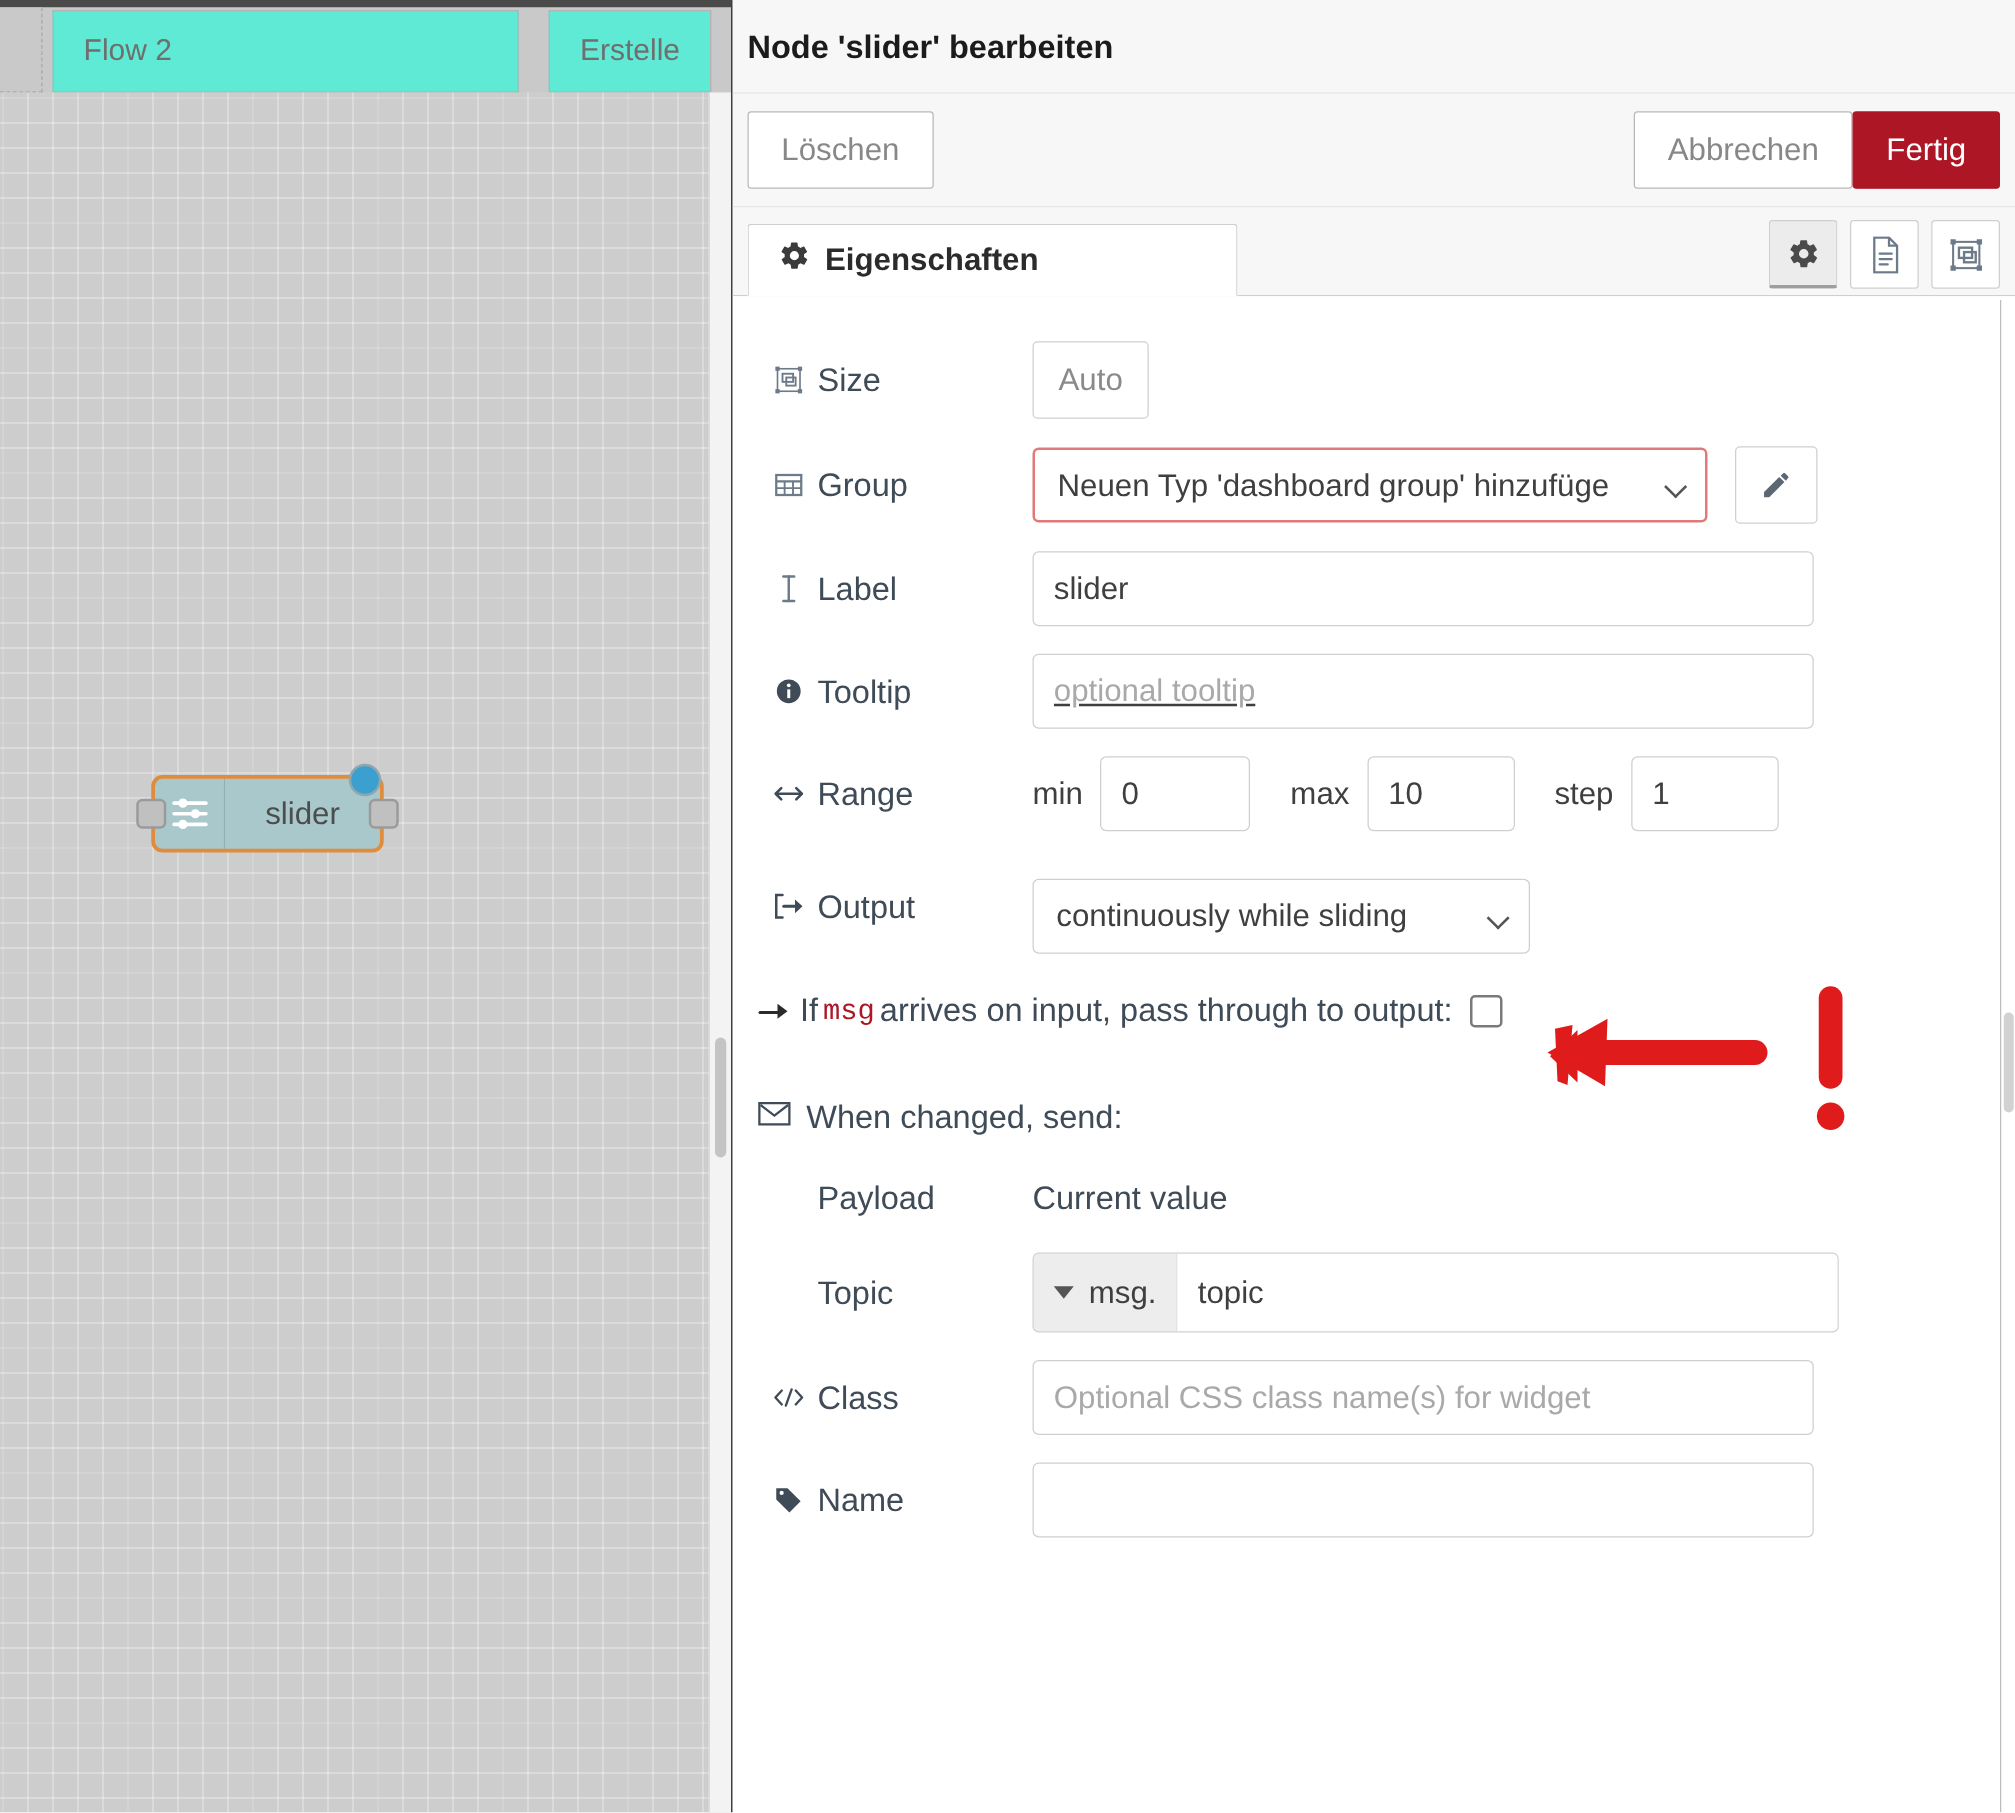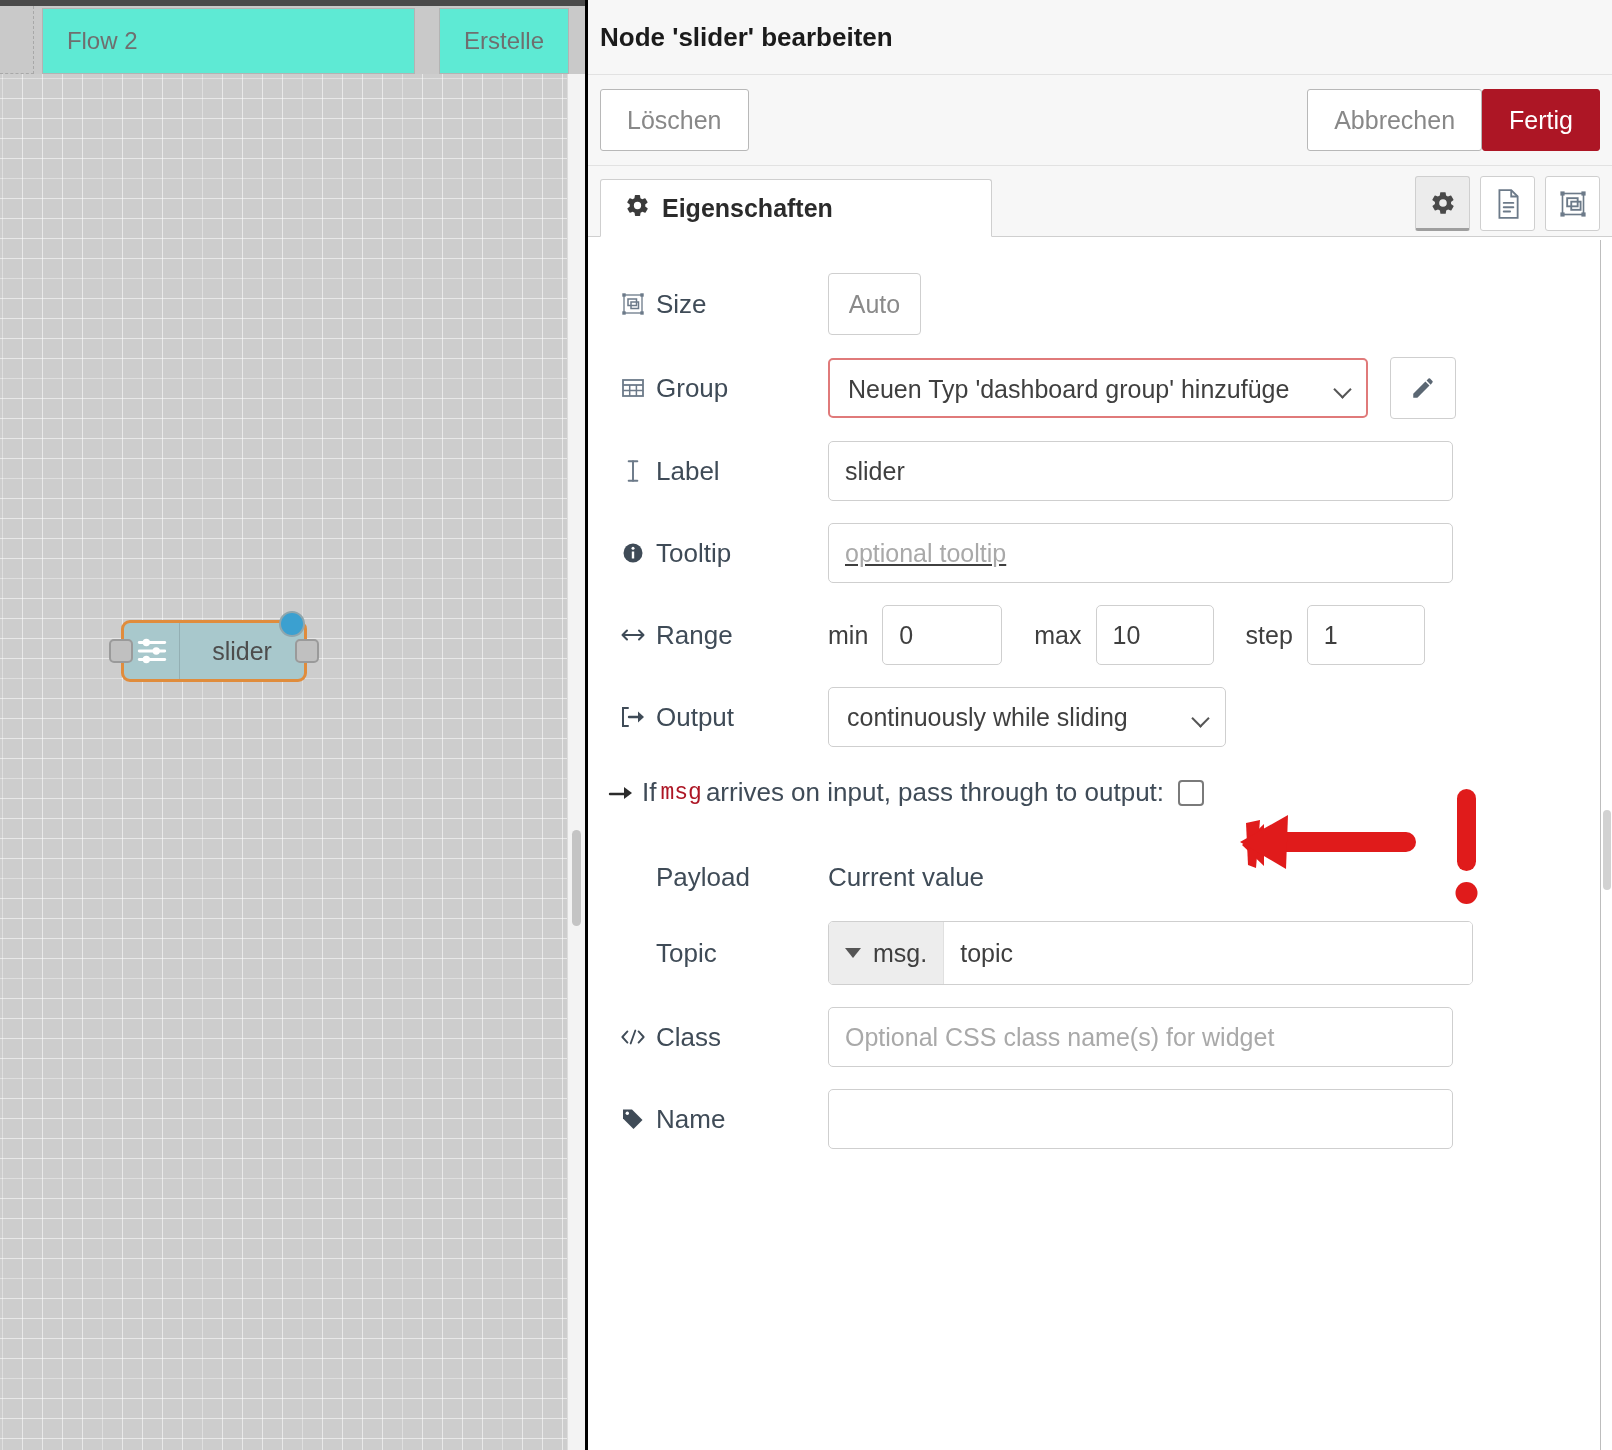--- a/index.html
+++ b/index.html
@@ -95,21 +95,21 @@
   }
   #canvas-scroll-thumb {
     position: absolute; left: 4px; top: 756px; width: 9px; height: 96px;
     background: #c4c4c4; border-radius: 5px;
   }
 
   
   #dialog {
     position: absolute; left: 585px; top: 0; width: 1027px; height: 1450px;
     background: #fff;
-    border-left: 3px solid #000000;
+    border-left: 1px solid #000000;
     overflow: hidden;
   }
   #dialog-header {
     height: 75px; background: #f7f7f7;
     border-bottom: 1px solid #e2e2e2;
     display: flex; align-items: center;
     padding-left: 12px;
   }
   #dialog-title {
     font-size: 26px; font-weight: bold; color: #1b1b1b;
@@ -547,39 +547,48 @@
         <div class="row-label">
           <span class="lbl-ico">
             <svg width="24" height="22" viewBox="0 0 24 22">
               <path d="M7 2 H2 V20 H7" fill="none" stroke="#3f4b57" stroke-width="2" stroke-linecap="round"></path>
               <line x1="8" y1="11" x2="20" y2="11" stroke="#3f4b57" stroke-width="2.4" stroke-linecap="round"></line>
               <polygon points="17,5.5 23,11 17,16.5" fill="#3f4b57"></polygon>
             </svg>
           </span>
           <span>Output</span>
         </div>
-        <div class="select-wrap" style="width:398px;">
+        <div class="select-wrap" style="width:398px;margin-top:16px;">
           <div class="sel-input" style="width:398px;">continuously while sliding</div>
           <span class="chev"></span>
         </div>
       </div>
 
       <div id="row-passthrough">
         <span id="passthrough-arrow-ico">
           <svg width="26" height="20" viewBox="0 0 26 20">
             <line x1="2" y1="11" x2="20" y2="11" stroke="#2b2b2b" stroke-width="2.4" stroke-linecap="round"></line>
             <polygon points="16,4 24,10 16,16" fill="#2b2b2b"></polygon>
           </svg>
         </span>
         <span>If</span>
         <span class="mono-msg">msg</span>
         <span>arrives on input, pass through to output:</span>
         <span id="passthrough-checkbox"></span>
       </div>
 
+      <div id="row-whenchanged">
+        <span>
+          <svg width="27" height="22" viewBox="0 0 27 22">
+            <rect x="1.5" y="2.5" width="24" height="17" fill="none" stroke="#3f4b57" stroke-width="1.8"></rect>
+            <polyline points="2.5,4 13.5,12.5 24.5,4" fill="none" stroke="#3f4b57" stroke-width="1.8"></polyline>
+          </svg>
+        </span>
+        <span>When changed, send:</span>
+      </div>
 
       <div id="row-payload">
         <span id="payload-label">Payload</span>
         <span>Current value</span>
       </div>
 
       <div class="row">
         <div class="row-label" style="padding-left:36px;">
           <span>Topic</span>
         </div>

